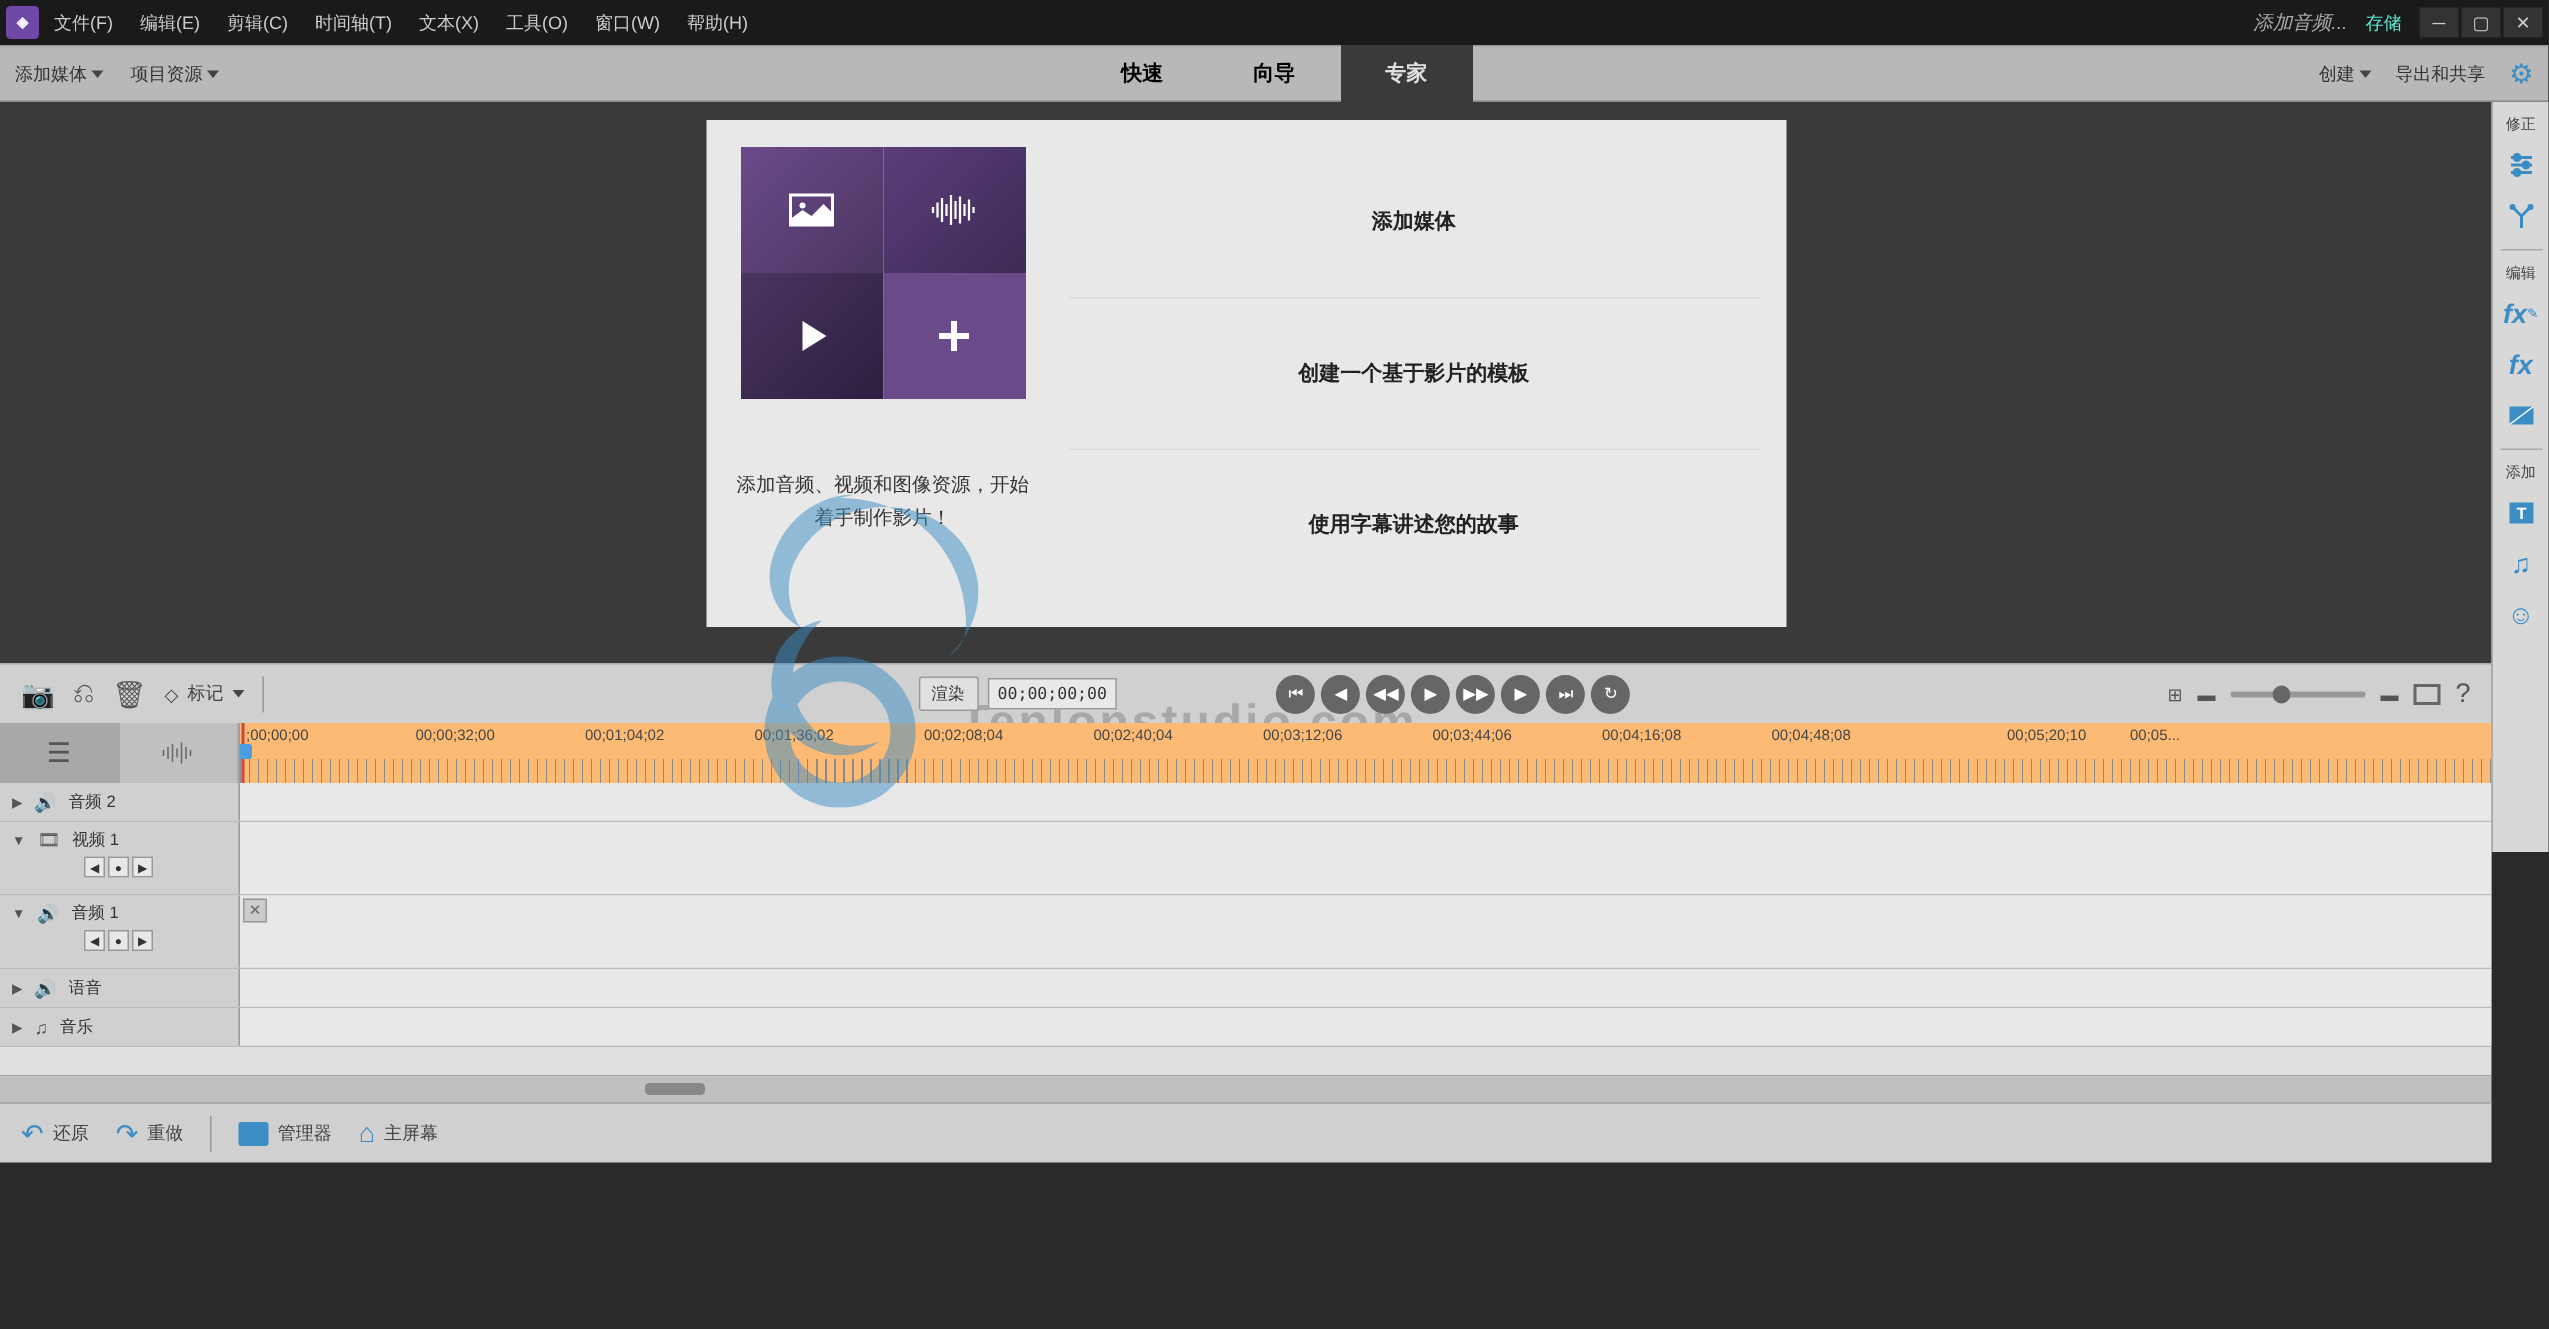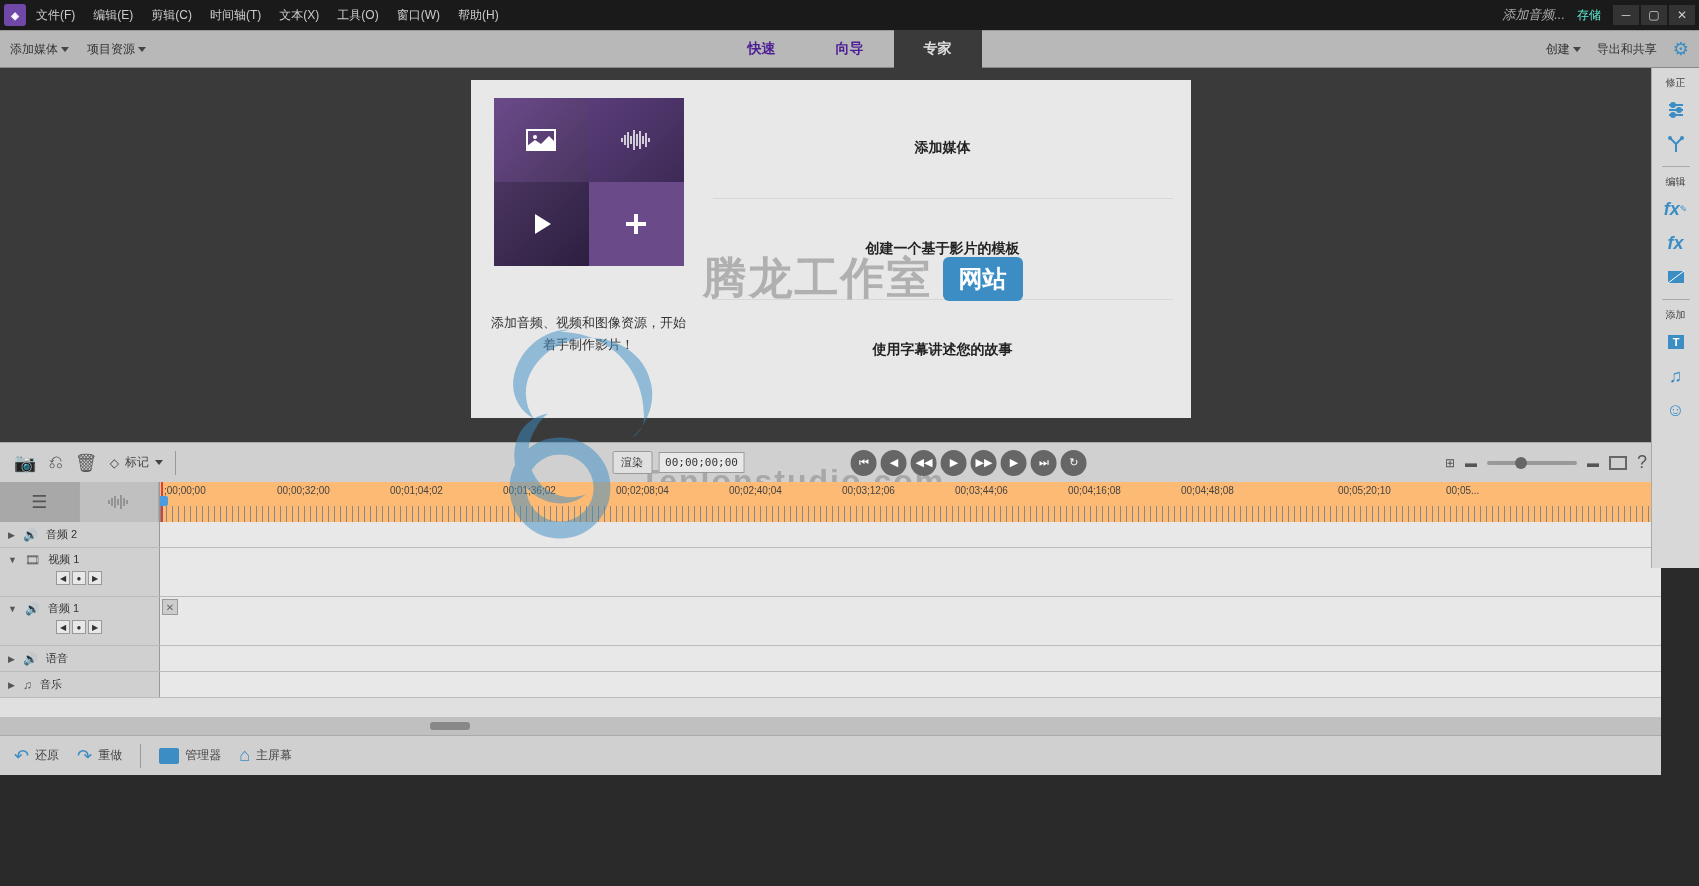--- a/index.html
+++ b/index.html
@@ -14,21 +14,21 @@
 .project-name { color: #aaa; font-style: italic; font-size: 13px; }
 .save-text { color: #5eead4; font-size: 12px; }
 .window-controls { display: flex; gap: 2px; }
 .window-btn { width: 26px; height: 20px; background: #333; color: #ccc; display: flex; align-items: center; justify-content: center; font-size: 12px; cursor: pointer; }
 
 
 .toolbar { height: 38px; background: #b8b8b8; display: flex; align-items: center; padding: 0 10px; border-top: 1px solid #999; border-bottom: 1px solid #888; }
 .tb-left { display: flex; gap: 18px; align-items: center; }
 .tb-item { color: #333; font-size: 12px; display: flex; align-items: center; gap: 3px; cursor: pointer; }
 .tb-center { position: absolute; left: 50%; transform: translateX(-50%); display: flex; }
-.mode-btn { padding: 10px 30px; color: #4c1d95; font-size: 14px; font-weight: bold; cursor: pointer; }
+.mode-btn { padding: 10px 30px; color: #000000; font-size: 14px; font-weight: bold; cursor: pointer; }
 .mode-btn.active { background: #3a3a3a; color: #e0e0e0; }
 .tb-right { margin-left: auto; display: flex; gap: 16px; align-items: center; }
 .gear-icon { color: #3b8dc4; font-size: 18px; }
 
 
 .main-area { position: relative; height: 374px; background: #3a3a3a; display: flex; justify-content: center; padding-top: 12px; }
 .welcome-panel { width: 720px; height: 338px; background: #e8e8e8; display: flex; padding: 18px; gap: 24px; }
 .welcome-left { width: 200px; display: flex; flex-direction: column; align-items: center; }
 .tile-grid { width: 190px; height: 168px; display: grid; grid-template-columns: 1fr 1fr; grid-template-rows: 1fr 1fr; gap: 0; }
 .tile { position: relative; display: flex; align-items: center; justify-content: center; overflow: hidden; }
@@ -93,21 +93,21 @@
 .tl-scroll { height: 18px; background: #c0c0c0; position: relative; }
 .tl-scroll-grip { position: absolute; left: 430px; top: 5px; width: 40px; height: 8px; background: #888; border-radius: 3px; }
 
 
 .bottom-bar { height: 40px; background: #d0d0d0; display: flex; align-items: center; padding: 0 14px; gap: 18px; border-top: 1px solid #aaa; }
 .bb-item { display: flex; align-items: center; gap: 6px; color: #444; font-size: 12px; cursor: pointer; }
 .bb-icon-blue { color: #3b8dc4; font-size: 18px; }
 .bb-box { width: 20px; height: 16px; background: #3b8dc4; border-radius: 2px; }
 
 
-.right-sidebar { position: absolute; right: 0; top: 68px; width: 48px; height: 500px; background: #d8d8d8; display: flex; flex-direction: column; align-items: center; padding-top: 8px; gap: 6px; border-left: 1px solid #aaa; }
+.right-sidebar { position: absolute; right: 0; top: 68px; width: 38px; height: 500px; background: #d8d8d8; display: flex; flex-direction: column; align-items: center; padding-top: 8px; gap: 6px; border-left: 1px solid #aaa; }
 .rs-label { font-size: 10px; color: #444; writing-mode: horizontal-tb; }
 .rs-icon { width: 28px; height: 28px; display: flex; align-items: center; justify-content: center; color: #3b8dc4; font-size: 18px; cursor: pointer; }
 .rs-divider { width: 28px; height: 1px; background: #aaa; margin: 2px 0; }
 
 
 .content-wrap { margin-right: 38px; }
 .timeline-clip-mark { position: absolute; left: 2px; top: 2px; width: 16px; height: 16px; background: #ccc; border: 1px solid #999; font-size: 10px; display: flex; align-items: center; justify-content: center; color: #666; }
 
 .triangle-down { display: inline-block; width: 0; height: 0; border-left: 4px solid transparent; border-right: 4px solid transparent; border-top: 5px solid #444; }
 </style>
@@ -210,24 +210,20 @@
       <div class="welcome-option">创建一个基于影片的模板</div>
       <div class="welcome-option">使用字幕讲述您的故事</div>
     </div>
   </div>
 
   <svg class="dragon" viewBox="0 0 200 200">
     <path d="M100 20 C140 20 170 50 170 90 C170 100 165 105 160 108 C175 95 180 75 175 60 C170 40 150 25 125 25 C105 25 85 35 75 55 C70 65 70 80 78 92 C65 85 58 70 62 55 C68 32 88 18 108 18 Z M80 100 C70 115 72 135 85 148 C95 158 110 160 122 155 C110 165 95 165 82 158 C65 148 58 128 64 110 C68 98 78 90 90 88 C85 92 82 96 80 100 Z" fill="#3b8dc4"></path>
     <circle cx="100" cy="150" r="35" fill="none" stroke="#3b8dc4" stroke-width="14"></circle>
   </svg>
 
-  <div class="watermark">
-    <span class="wm-text">腾龙工作室</span>
-    <span class="wm-badge">网站</span>
-  </div>
   <div class="wm-sub" style="position:absolute; top:395px; left:640px; font-size:32px; color:rgba(120,120,120,0.45); letter-spacing:2px; font-weight:bold;">Tenlonstudio.com</div>
 </div>
 
 <div class="ctrl-bar">
   <span class="ctrl-icon">📷</span>
   <span class="ctrl-icon">⎌</span>
   <span class="ctrl-icon">🗑</span>
   <div class="marker-item">
     <span>◇</span>
     <span>标记</span>
@@ -288,21 +284,21 @@
           <span class="ruler-tick" style="left: 117px;">00;00;32;00</span>
           <span class="ruler-tick" style="left: 230px;">00;01;04;02</span>
           <span class="ruler-tick" style="left: 343px;">00;01;36;02</span>
           <span class="ruler-tick" style="left: 456px;">00;02;08;04</span>
           <span class="ruler-tick" style="left: 569px;">00;02;40;04</span>
           <span class="ruler-tick" style="left: 682px;">00;03;12;06</span>
           <span class="ruler-tick" style="left: 795px;">00;03;44;06</span>
           <span class="ruler-tick" style="left: 908px;">00;04;16;08</span>
           <span class="ruler-tick" style="left: 1021px;">00;04;48;08</span>
           <span class="ruler-tick" style="left: 1134px; margin-left: 44px;">00;05;20;10</span>
-          <span class="ruler-tick" style="left: 1286px;">00;05...</span>
+          <span class="ruler-tick" style="left: 1260px;">00;05...</span>
         </div>
     <div class="ruler-fine"></div>
   </div>
 </div>
 
 <div class="tracks">
   <div class="track track-short">
     <div class="track-hdr">
       <span class="tri">▶</span>
       <span class="spk">🔊</span>

